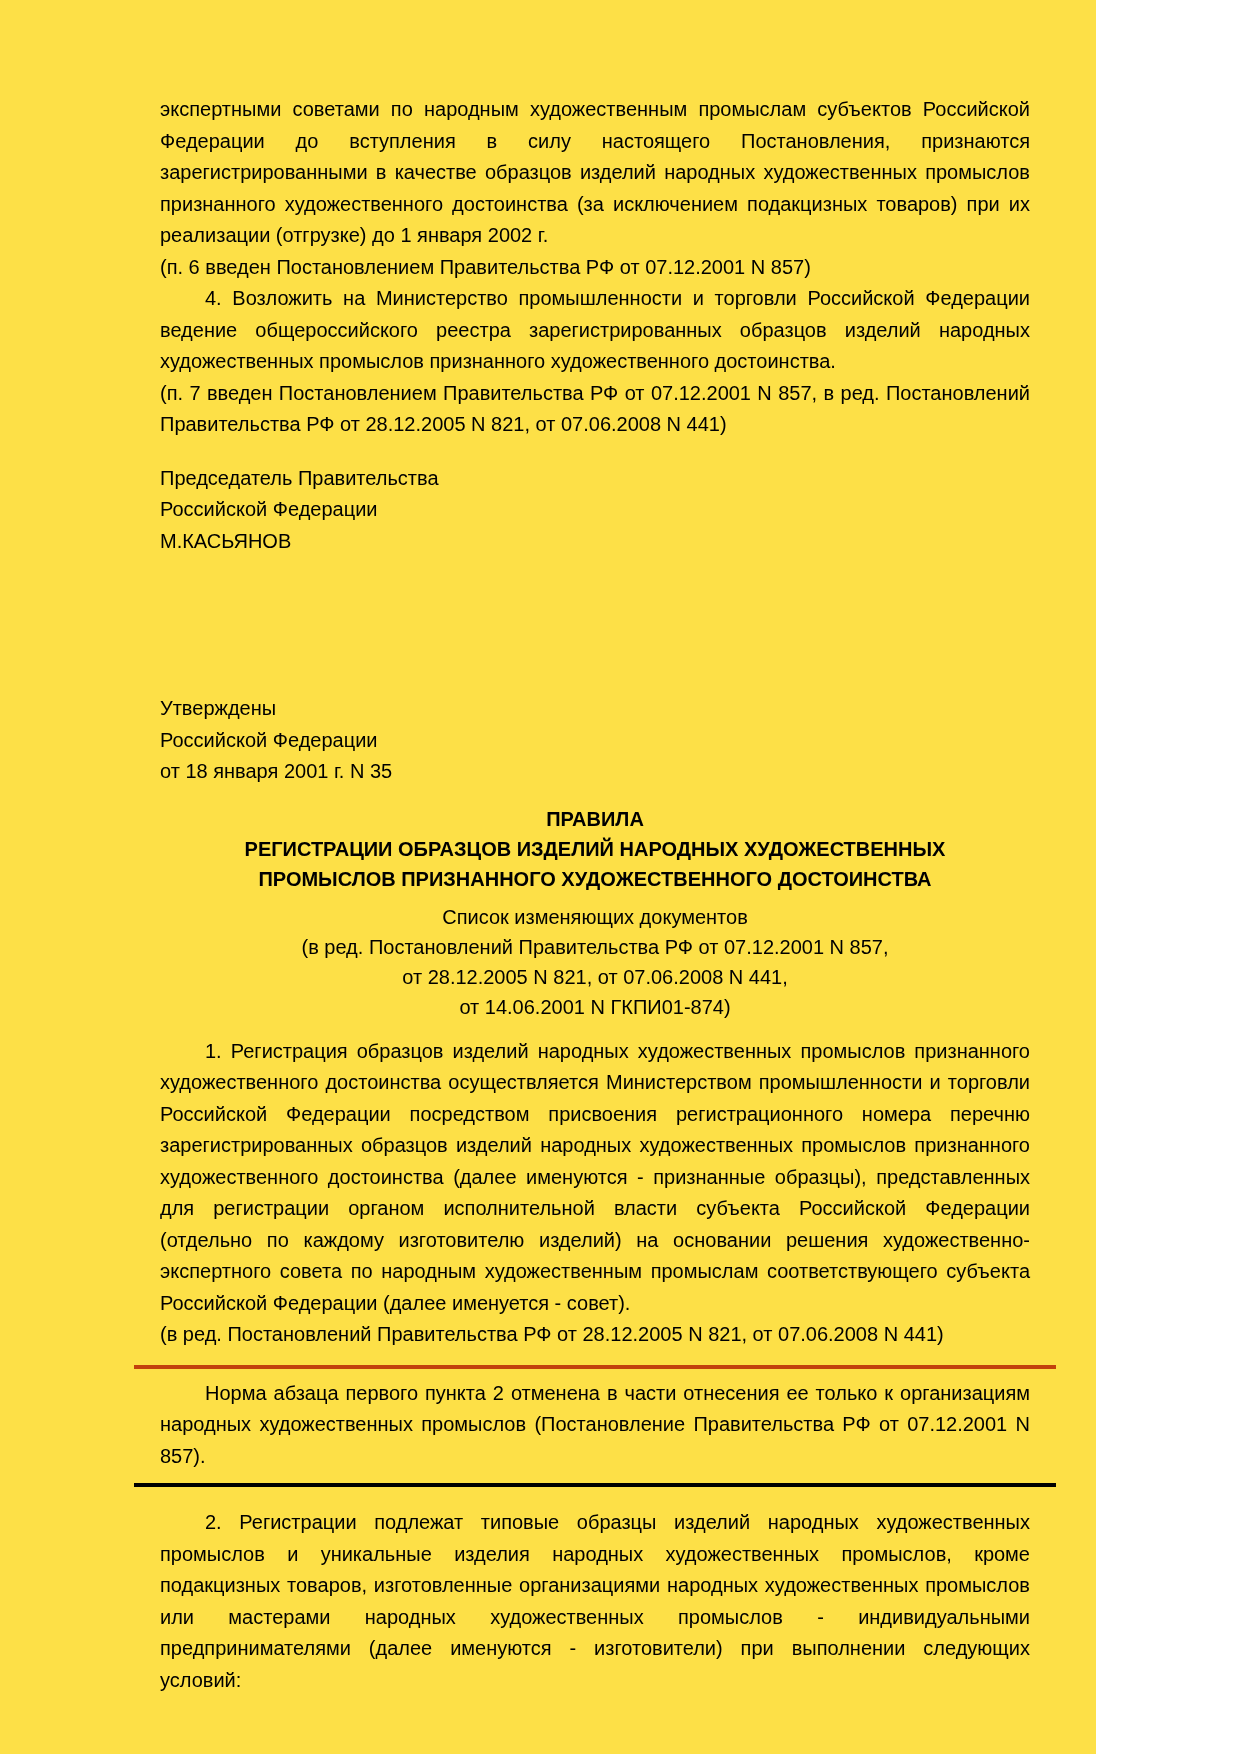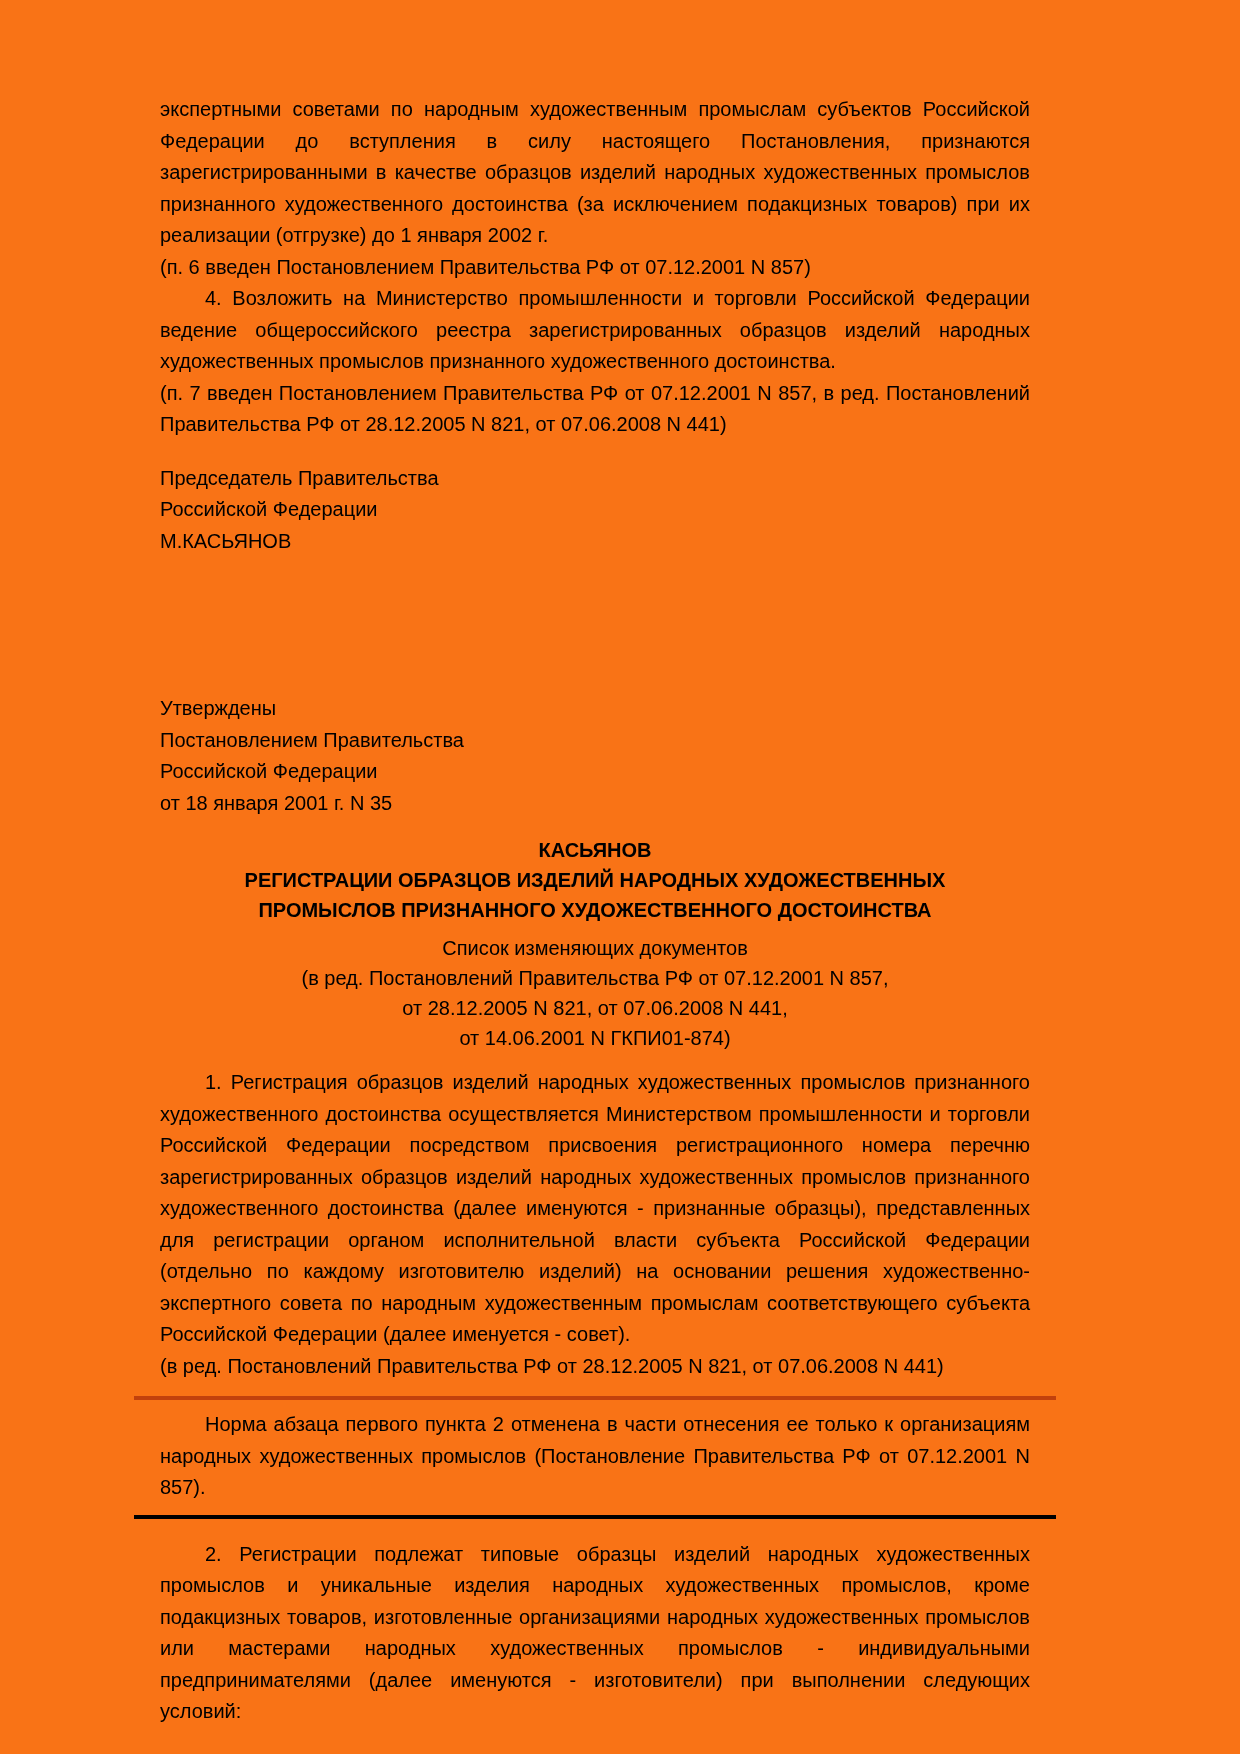--- a/index.html
+++ b/index.html
@@ -5,23 +5,23 @@
   * { margin: 0; padding: 0; box-sizing: border-box; }
   html, body { background: #ffffff; }
   body {
     width: 1240px;
     height: 1754px;
     font-family: "Liberation Sans", "DejaVu Sans", sans-serif;
     color: #000000;
   }
   .page {
     position: relative;
-    width: 1240px;
+    width: 1096px;
     height: 1754px;
-    background: #f97316;
+    background: #fde047;
     overflow: hidden;
   }
   .content {
     position: absolute;
     left: 160px;
     top: 94px;
     width: 870px;
     font-size: 20px;
     line-height: 31.5px;
   }
@@ -59,27 +59,26 @@
     <p class="just">(п. 7 введен Постановлением Правительства РФ от 07.12.2001 N 857, в ред. Постановлений Правительства РФ от 28.12.2005 N 821, от 07.06.2008 N 441)</p>
 
     <div class="right signature-block">
       <span class="line">Председатель Правительства</span>
       <span class="line">Российской Федерации</span>
       <span class="line">М.КАСЬЯНОВ</span>
     </div>
 
     <div class="right approval-block">
       <span class="line">Утверждены</span>
-      <span class="line">Постановлением Правительства</span>
       <span class="line">Российской Федерации</span>
       <span class="line">от 18 января 2001 г. N 35</span>
     </div>
 
     <div class="center bold doc-title">
-      <span class="line">КАСЬЯНОВ</span>
+      <span class="line">ПРАВИЛА</span>
       <span class="line">РЕГИСТРАЦИИ ОБРАЗЦОВ ИЗДЕЛИЙ НАРОДНЫХ ХУДОЖЕСТВЕННЫХ</span>
       <span class="line">ПРОМЫСЛОВ ПРИЗНАННОГО ХУДОЖЕСТВЕННОГО ДОСТОИНСТВА</span>
     </div>
 
     <div class="center amendments-block">
       <span class="line">Список изменяющих документов</span>
       <span class="line">(в ред. Постановлений Правительства РФ от 07.12.2001 N 857,</span>
       <span class="line">от 28.12.2005 N 821, от 07.06.2008 N 441,</span>
       <span class="line">от 14.06.2001 N ГКПИ01-874)</span>
     </div>

